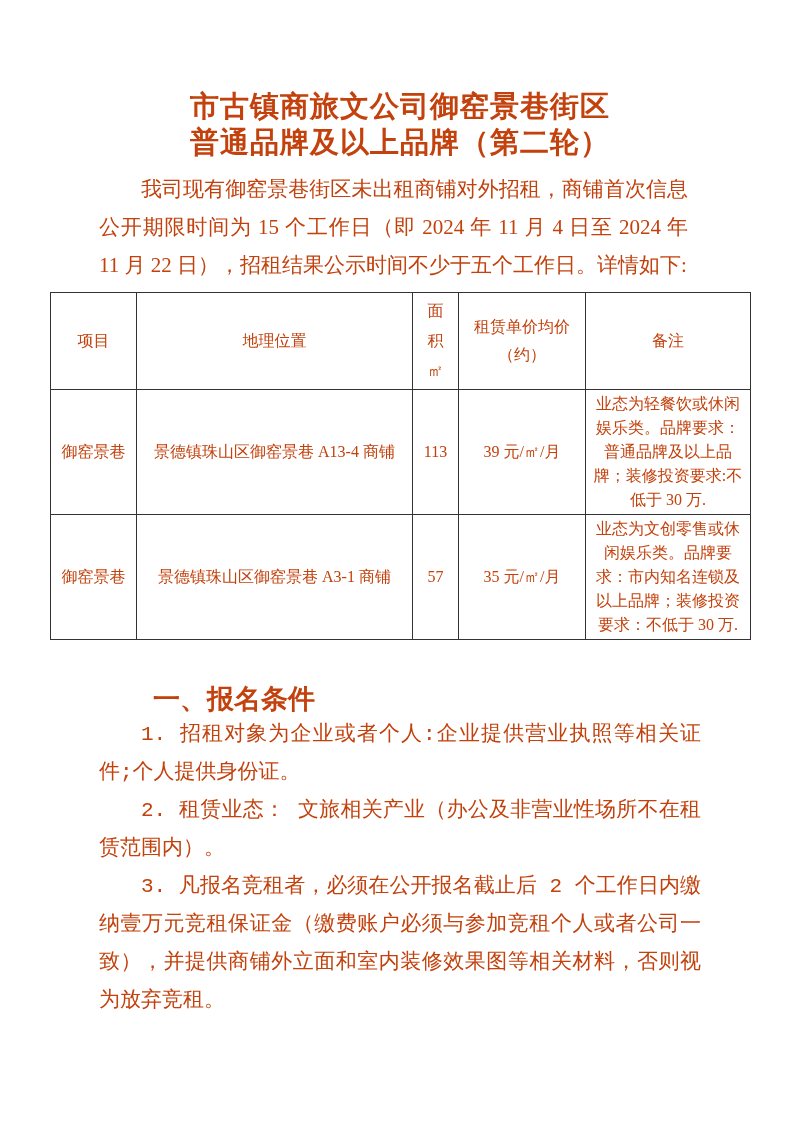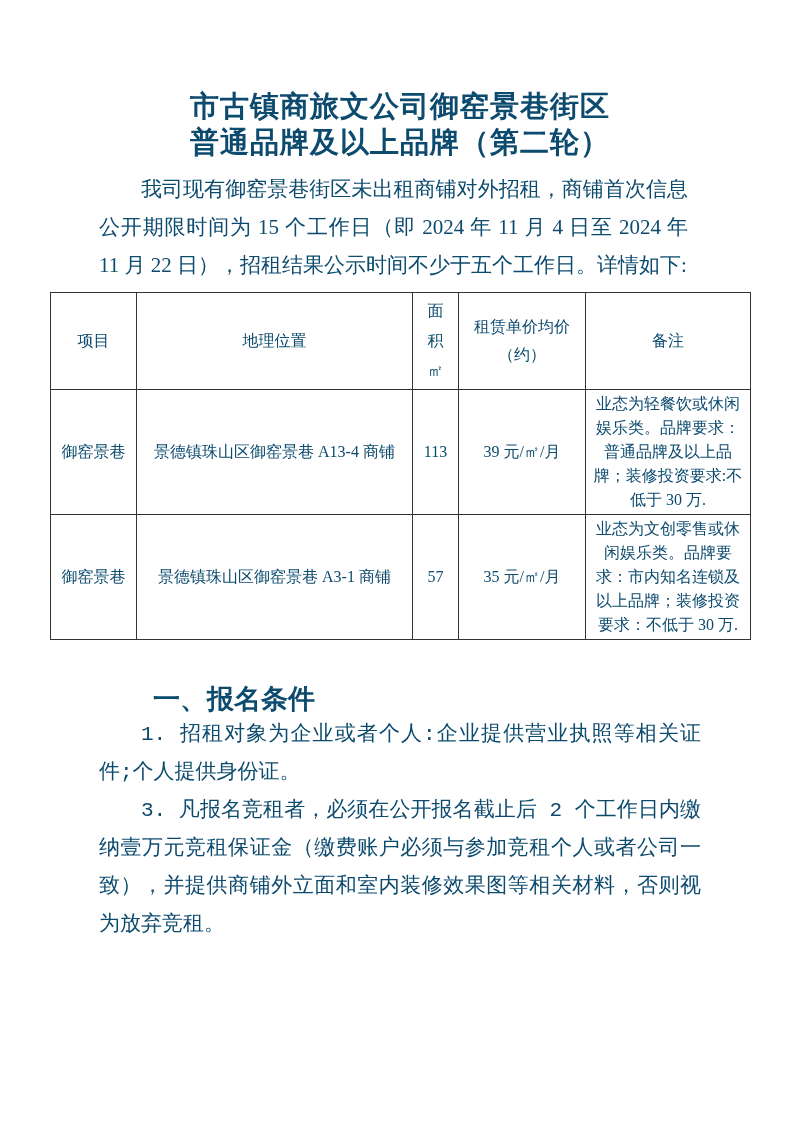--- a/index.html
+++ b/index.html
@@ -5,21 +5,21 @@
   * { margin: 0; padding: 0; box-sizing: border-box; }
   html, body { background: #ffffff; }
   .page {
     position: relative;
     width: 800px;
     height: 1131px;
     margin: 0 auto;
     background: #ffffff;
     overflow: hidden;
     font-family: "Liberation Serif", "DejaVu Serif", serif;
-    color: #0c4a6e;
+    color: #c2410c;
   }
   .doc-title {
     margin-top: 88px;
     text-align: center;
     font-size: 29px;
     line-height: 36px;
     font-weight: bold;
     letter-spacing: 1px;
   }
   .intro-paragraph {
@@ -124,15 +124,16 @@
         <td>57</td>
         <td>35 元/㎡/月</td>
         <td class="cell-remark">业态为文创零售或休闲娱乐类。品牌要求：市内知名连锁及以上品牌；装修投资要求：不低于 30 万.</td>
       </tr>
     </tbody>
   </table>
 
   <h2 class="section-heading">一、报名条件</h2>
 
   <p class="condition-item">1. 招租对象为企业或者个人:企业提供营业执照等相关证件;个人提供身份证。</p>
+  <p class="condition-item">2. 租赁业态： 文旅相关产业（办公及非营业性场所不在租赁范围内）。</p>
   <p class="condition-item">3. 凡报名竞租者，必须在公开报名截止后 2 个工作日内缴纳壹万元竞租保证金（缴费账户必须与参加竞租个人或者公司一致），并提供商铺外立面和室内装修效果图等相关材料，否则视为放弃竞租。</p>
 
 </div>
 
 </body></html>

